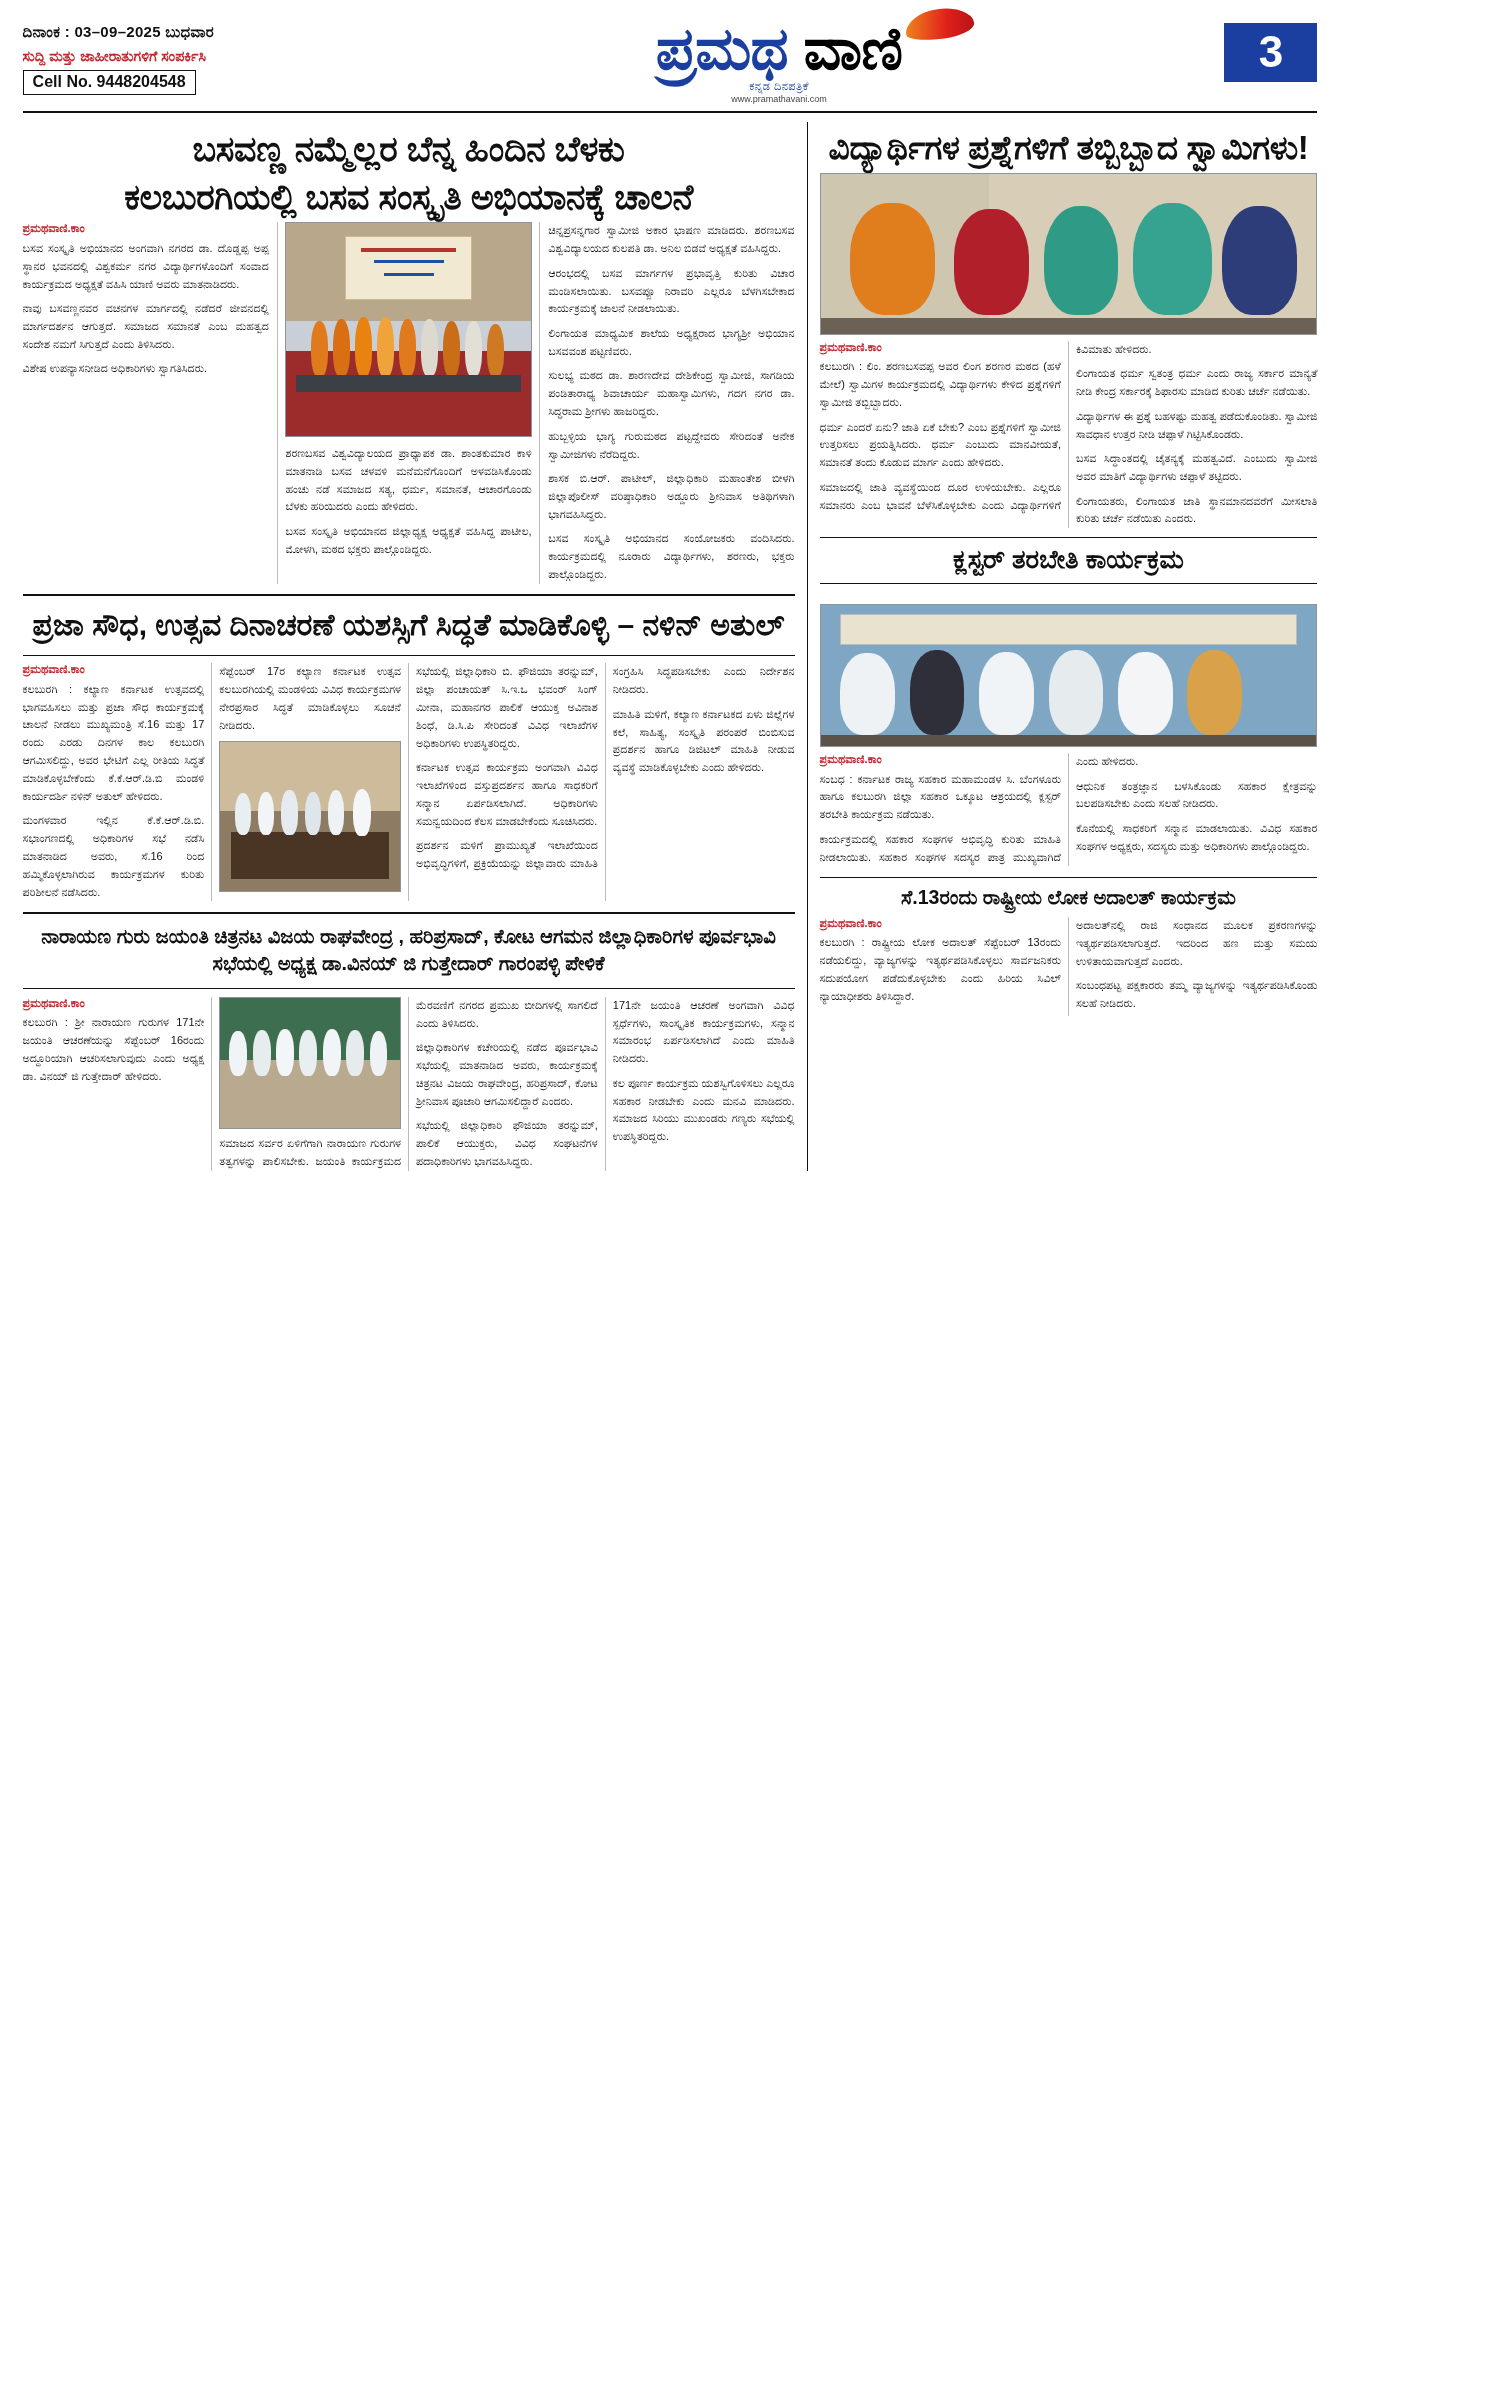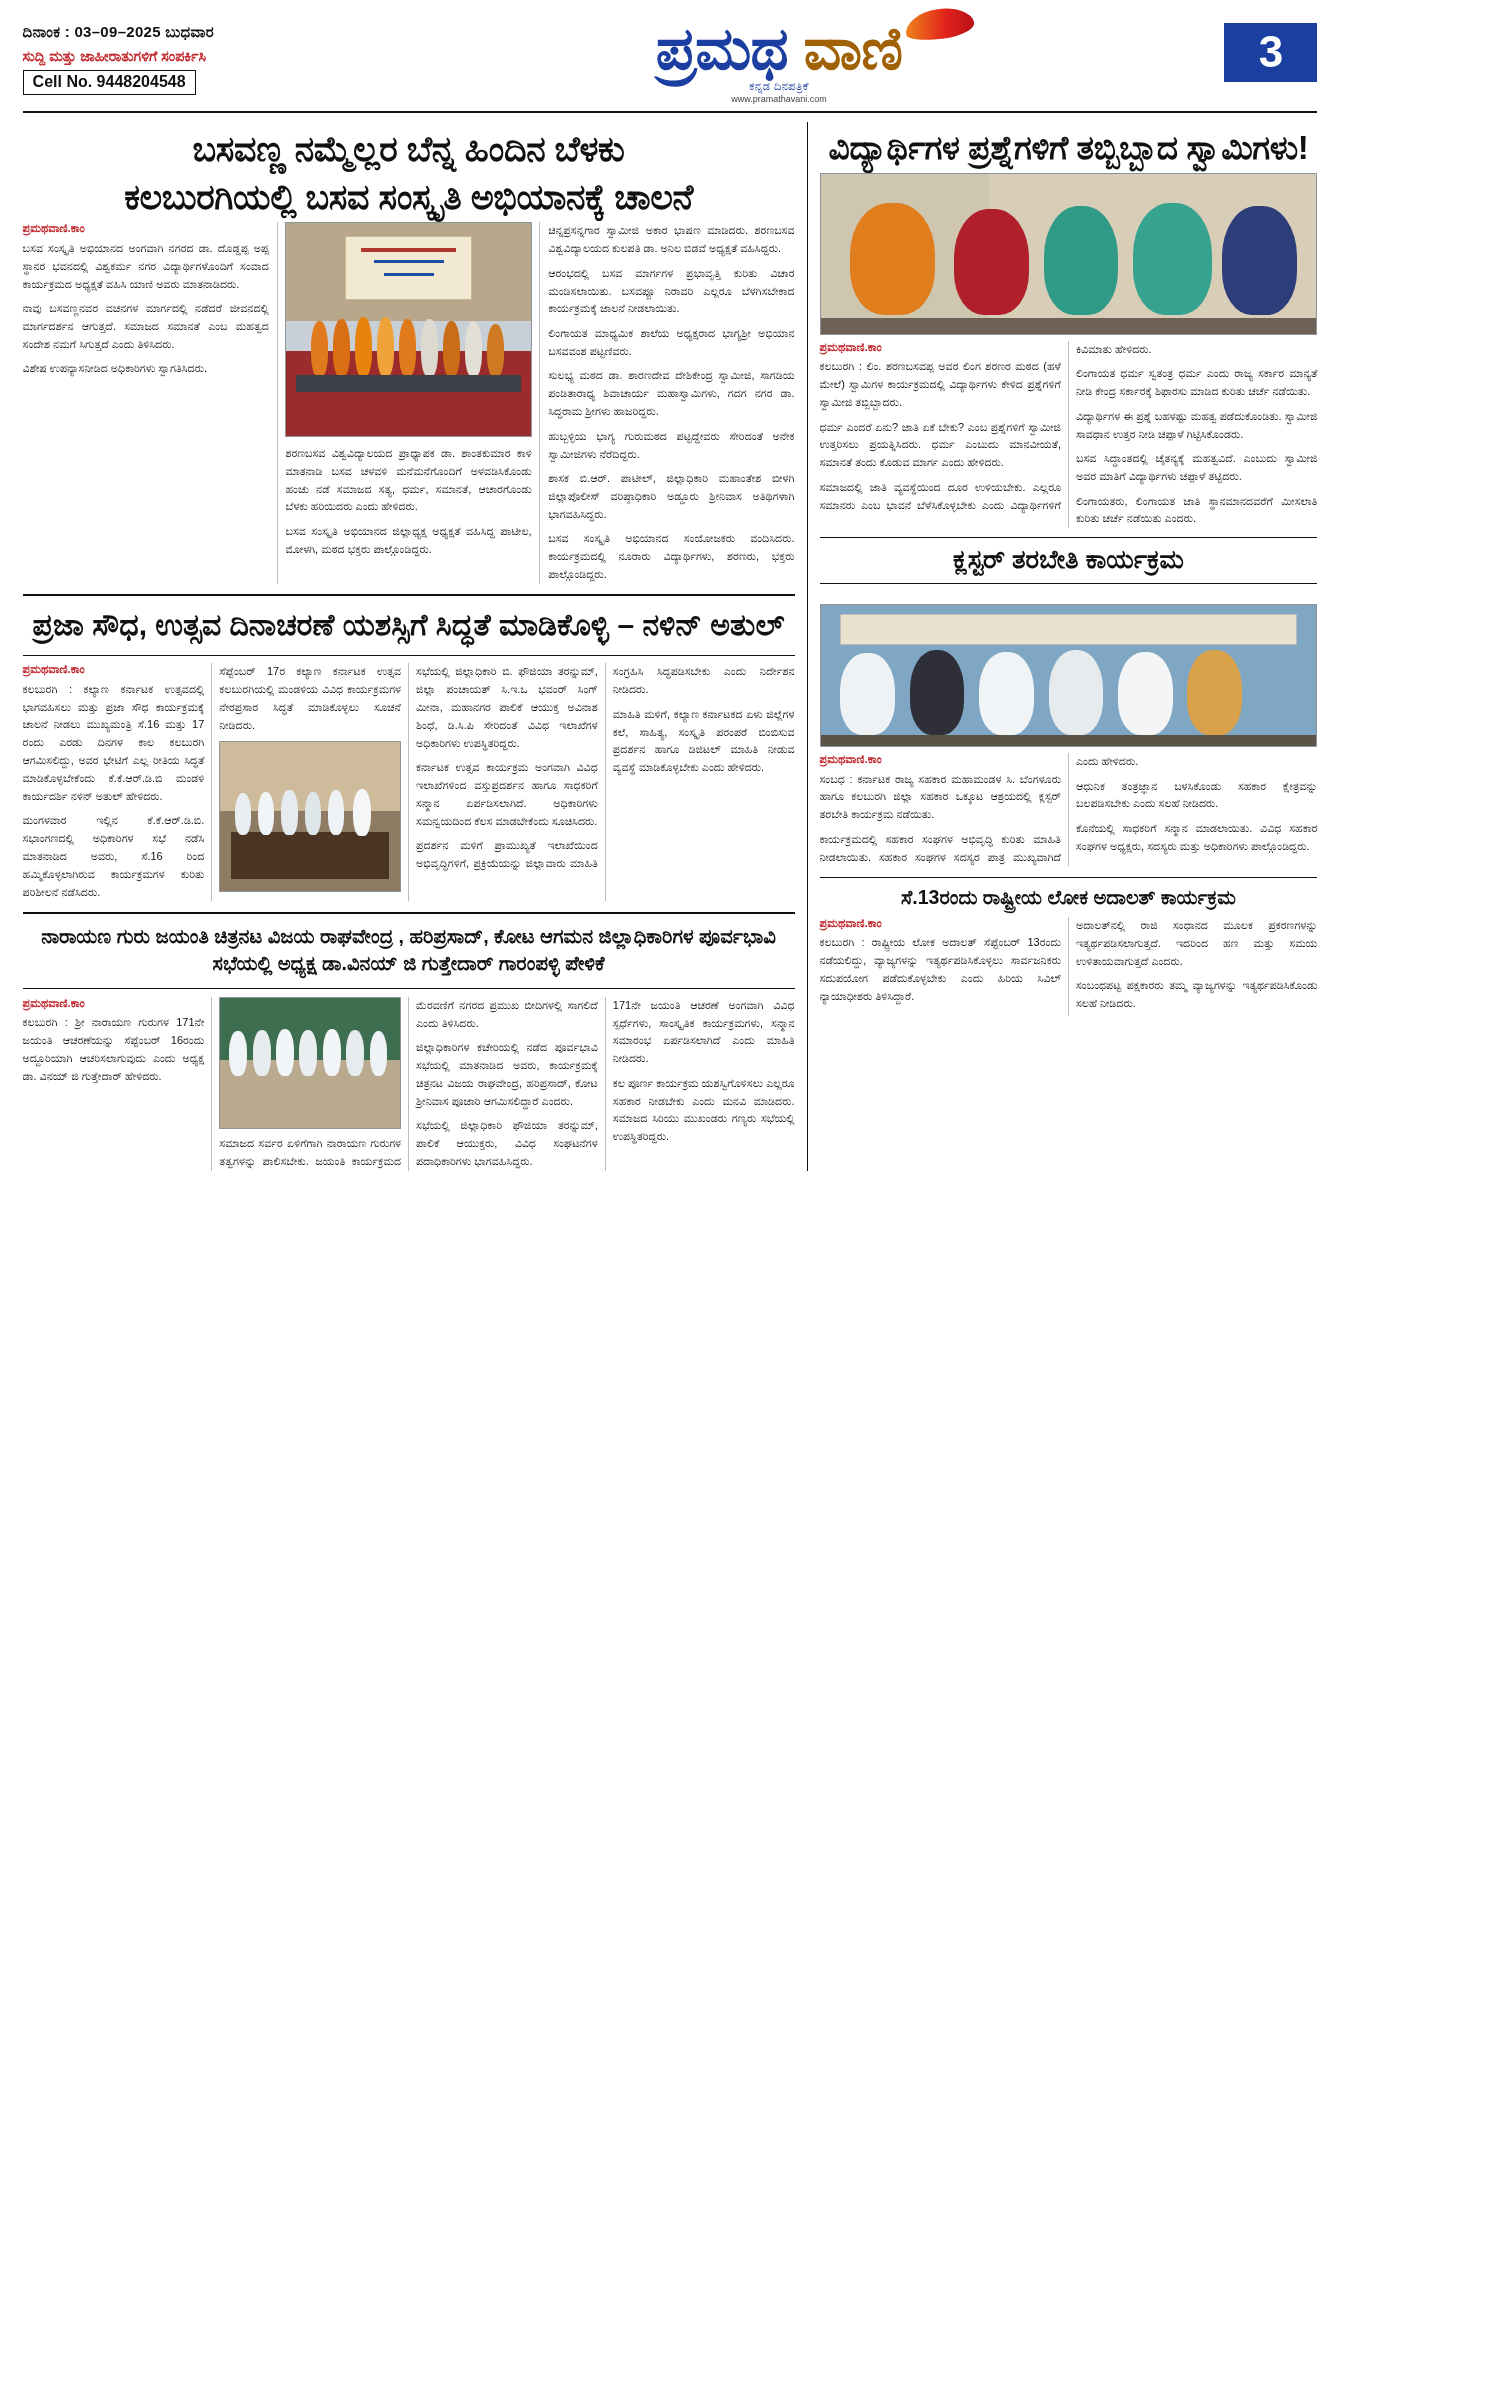--- a/index.html
+++ b/index.html
@@ -48,21 +48,21 @@
   .mast-center { flex: 1; text-align: center; padding-top: 1.5px; position: relative; }
   .logo-wrap { display:inline-block; position: relative; }
   .logo-main {
     font-size: 59px;
     font-weight: bold;
     color: #1a3fa0;
     line-height: .98;
     letter-spacing: -0.8px;
     white-space: nowrap;
   }
-  .logo-main .red { color: #a16207; }
+  .logo-main .red { color: #000000; }
   .logo-flame {
     position: absolute;
     top: -12px;
     left: 249px;
     width: 69px; height: 30px;
     background: linear-gradient(100deg,#f08a1d 0%,#e0201b 60%,#b51217 100%);
     border-radius: 50% 50% 46% 54% / 70% 62% 38% 30%;
     transform: rotate(-8deg);
   }
   .logo-sub {

